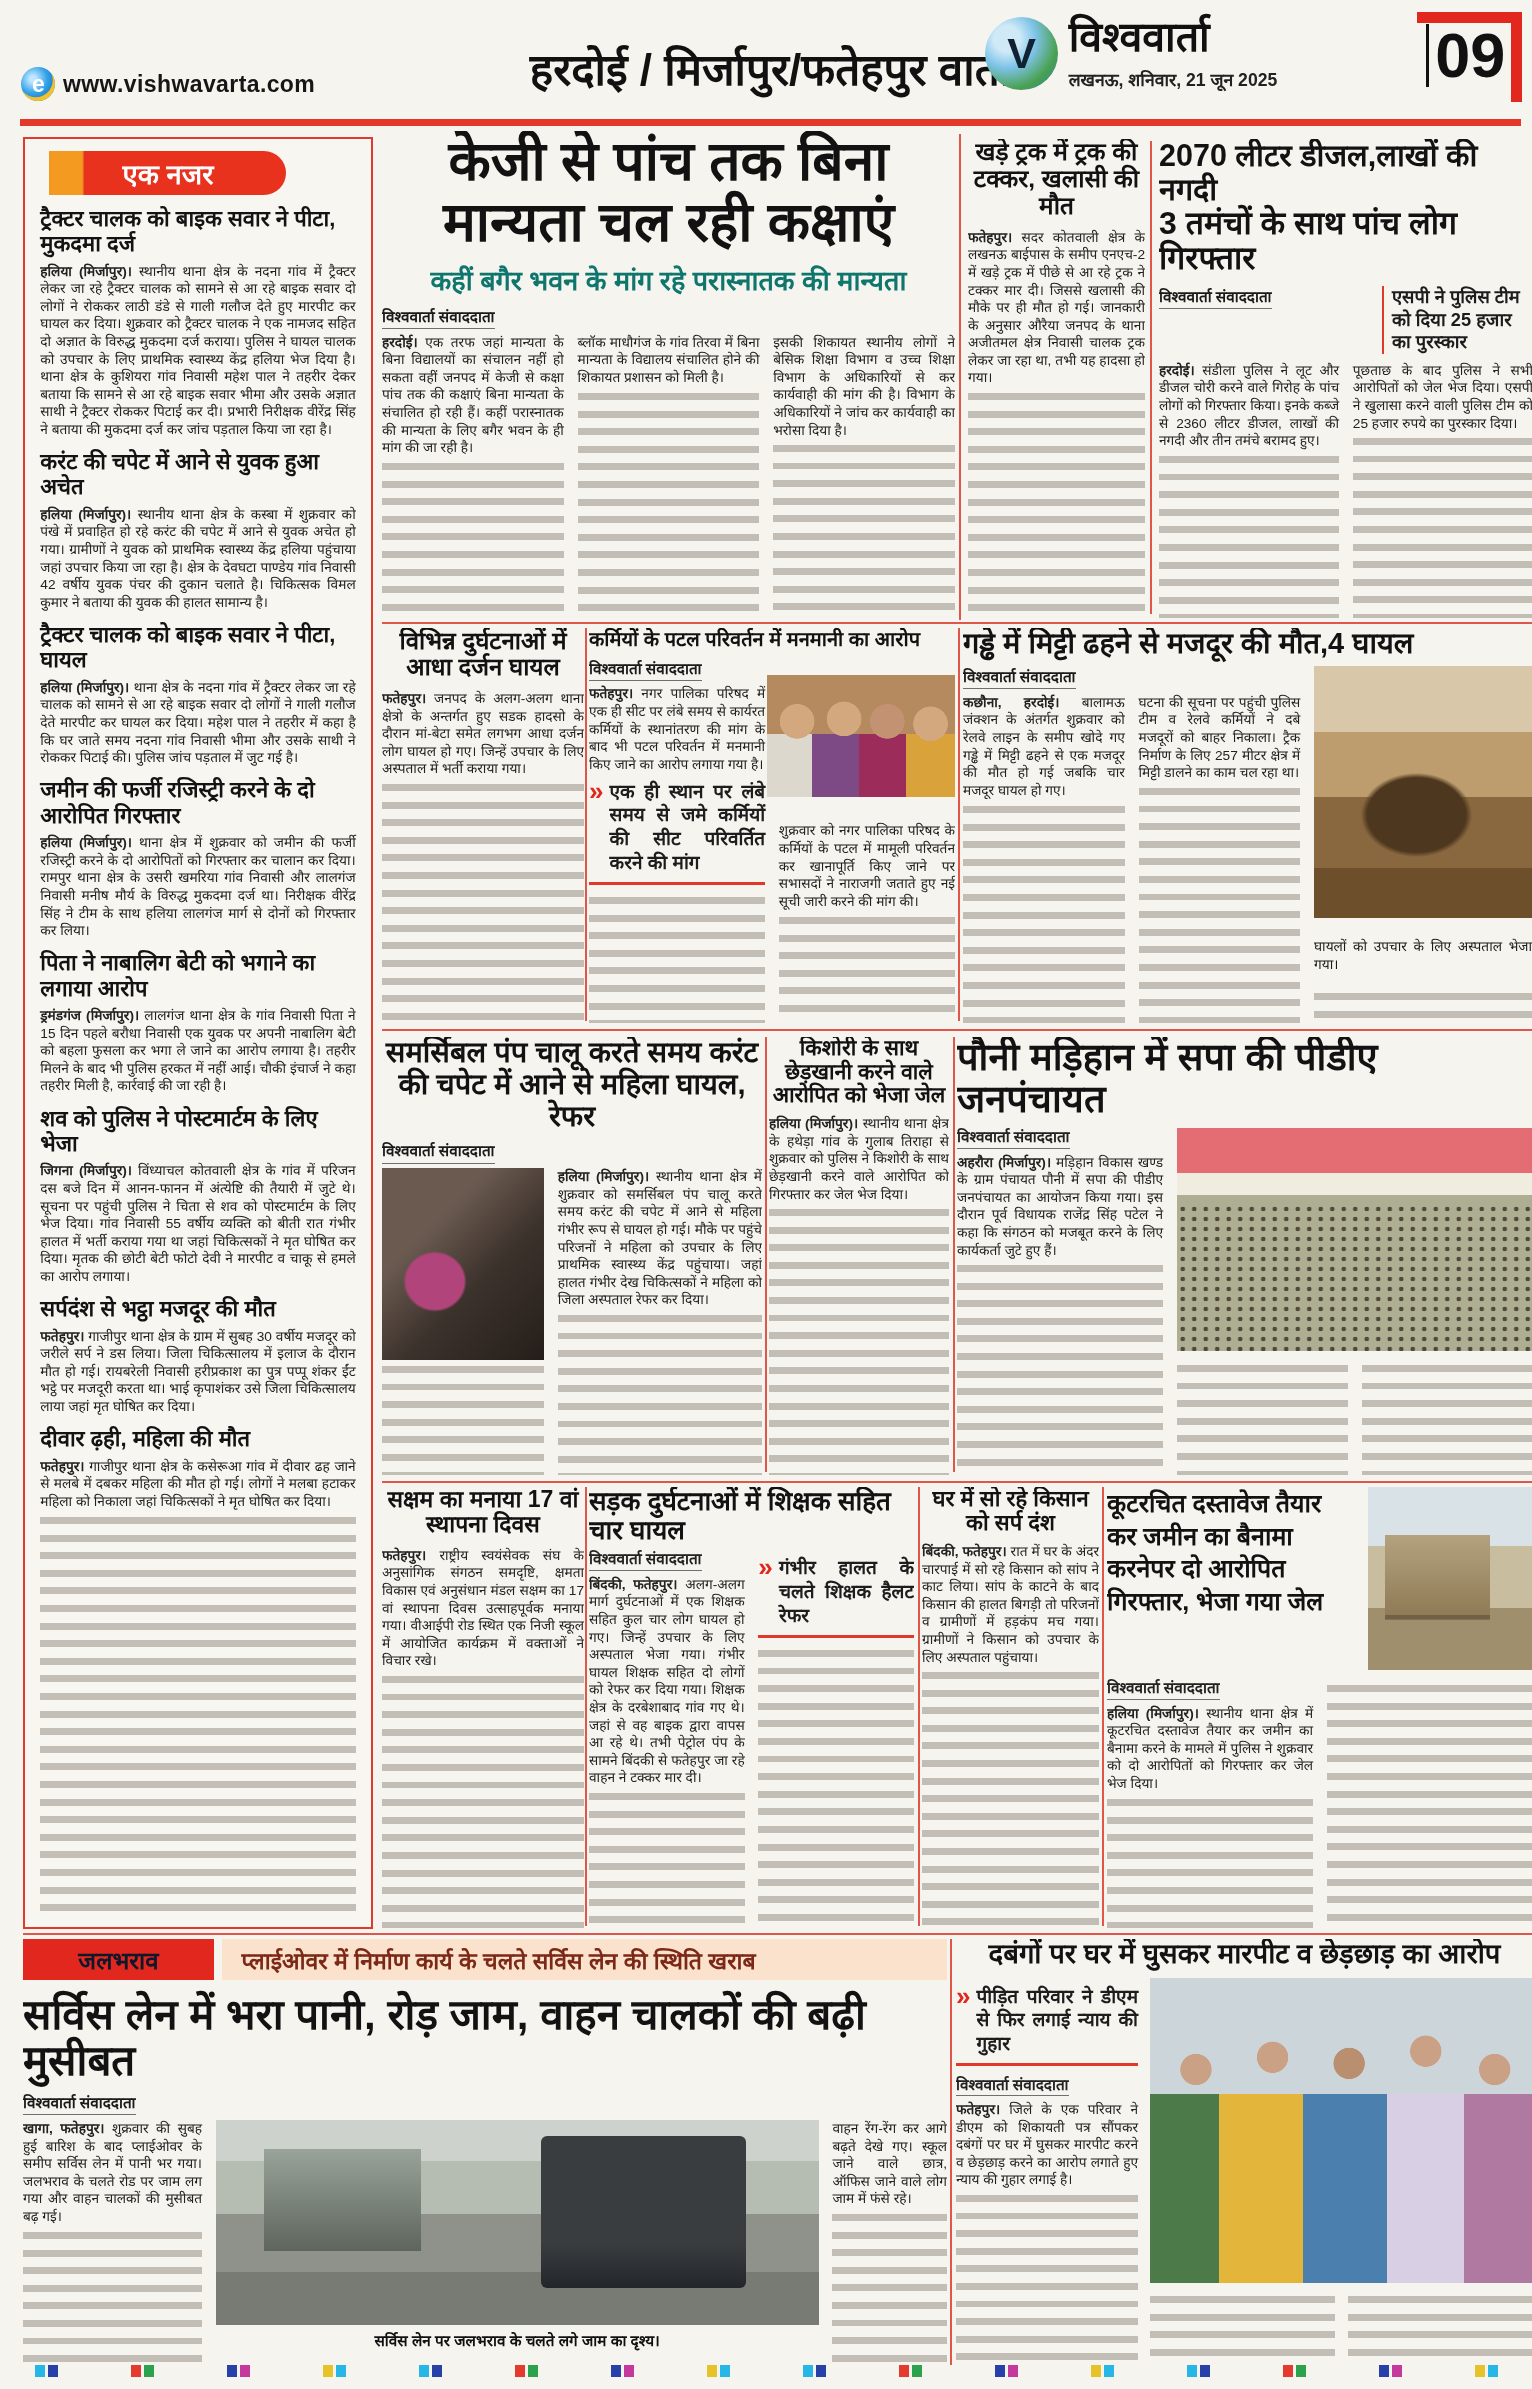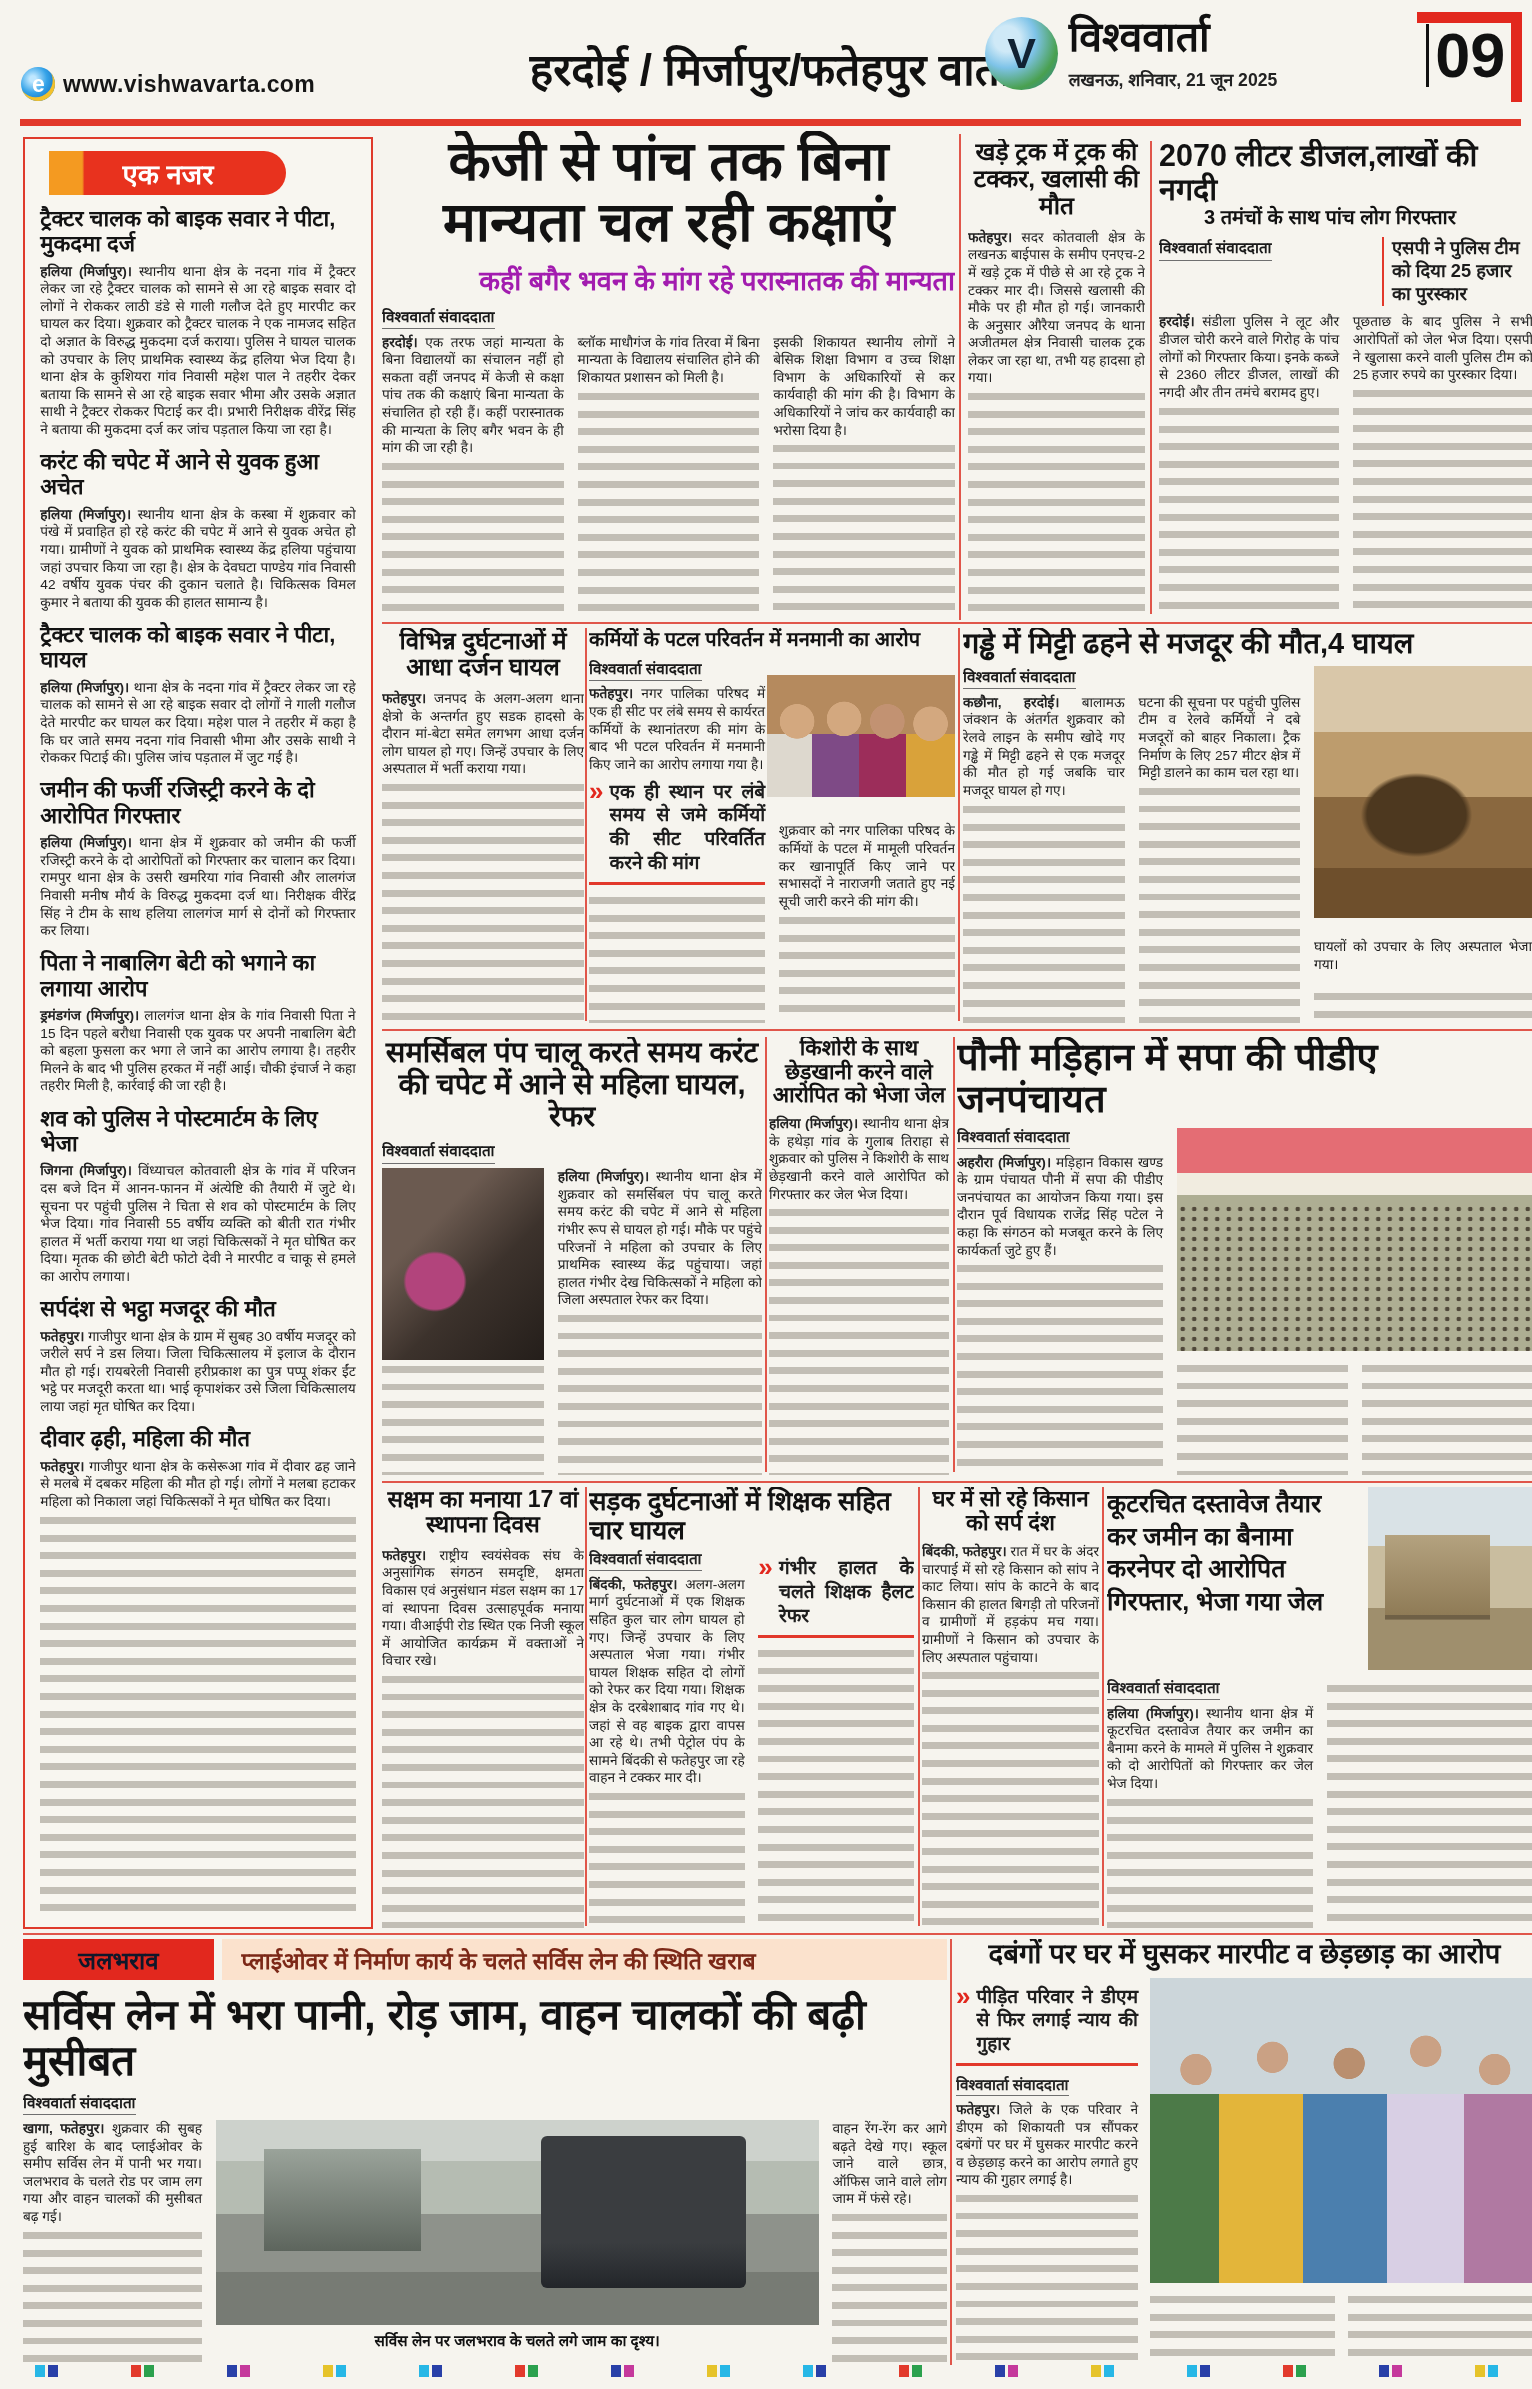--- a/index.html
+++ b/index.html
@@ -26,21 +26,21 @@
   .pageno .bar-top{position:absolute;left:0;top:0;right:0;height:10.7px;background:#e2281e;}
   .pageno .bar-right{position:absolute;right:0;top:0;width:10.7px;height:90px;background:#e2281e;}
   .pageno .num{position:absolute;left:9.2px;top:12.2px;border-left:3.1px solid #111;
                padding-left:6.1px;font-size:63px;font-weight:800;color:#111;line-height:1;}
   .toprule{position:absolute;left:20px;top:119px;width:1501px;height:6.9px;background:#e2382a;}
   
   .vr,.hr{position:absolute;background:#e0564a;}
   .art{position:absolute;overflow:hidden;display:flex;flex-direction:column;}
   .hl{font-weight:800;color:#121212;line-height:1.1;margin:0;}
   .hl.c{text-align:center;}
-  .subhead{font-weight:700;text-align:right;color:#a21caf;}
+  .subhead{font-weight:700;text-align:center;color:#0f766e;}
   .byrow{margin:7.6px 0 4.6px 0;}
   .by{font-size:15.3px;font-weight:800;border-bottom:1.5px solid #6f6f6f;padding-bottom:2.3px;display:inline-block;}
   .cols{display:flex;gap:13.7px;flex:1;min-height:0;}
   .col{flex:1;display:flex;flex-direction:column;font-size:13.7px;line-height:17.6px;
        text-align:justify;color:#222;min-width:0;}
   .col p{margin:0;}
   .dl{font-weight:800;}
   .fill{flex:1;min-height:18.3px;margin-top:6.1px;opacity:.5;
         background:repeating-linear-gradient(180deg,#8e887c 0 6.9px,transparent 6.9px 17.6px);}
   .bullet{display:flex;gap:6.1px;font-size:19px;line-height:1.25;font-weight:800;color:#1d1d1d;
@@ -201,21 +201,21 @@
     <div class="cols" style="margin-top:9.2px;">
       <div class="col">
         <p><b class="dl">फतेहपुर।</b> <span>सदर कोतवाली क्षेत्र के लखनऊ बाईपास के समीप एनएच-2 में खड़े ट्रक में पीछे से आ रहे ट्रक ने टक्कर मार दी। जिससे खलासी की मौके पर ही मौत हो गई। जानकारी के अनुसार औरैया जनपद के थाना अजीतमल क्षेत्र निवासी चालक ट्रक लेकर जा रहा था, तभी यह हादसा हो गया।</span></p>
         <div class="fill"></div>
       </div>
     </div>
   </section>
 
   <section class="art" style="left:1159px;top:139px;width:374px;height:479px;">
     <h2 class="hl" style="font-size:30.5px;">2070 लीटर डीजल,लाखों की नगदी</h2>
-    <h2 class="hl" style="font-size:20px;margin-left:45px;">3 तमंचों के साथ पांच लोग गिरफ्तार</h2>
+    <h2 class="hl" style="font-size:32px;">3 तमंचों के साथ पांच लोग गिरफ्तार</h2>
     <div style="display:flex;gap:12.2px;margin-top:9.2px;align-items:flex-start;">
       <div class="byrow" style="margin:0;flex:1;"><span class="by">विश्ववार्ता संवाददाता</span></div>
       <div class="subbox">एसपी ने पुलिस टीम को दिया 25 हजार का पुरस्कार</div>
     </div>
     <div class="cols" style="margin-top:7.6px;">
       <div class="col">
         <p><b class="dl">हरदोई।</b> <span>संडीला पुलिस ने लूट और डीजल चोरी करने वाले गिरोह के पांच लोगों को गिरफ्तार किया। इनके कब्जे से 2360 लीटर डीजल, लाखों की नगदी और तीन तमंचे बरामद हुए।</span></p>
         <div class="fill"></div>
       </div>
       <div class="col">

